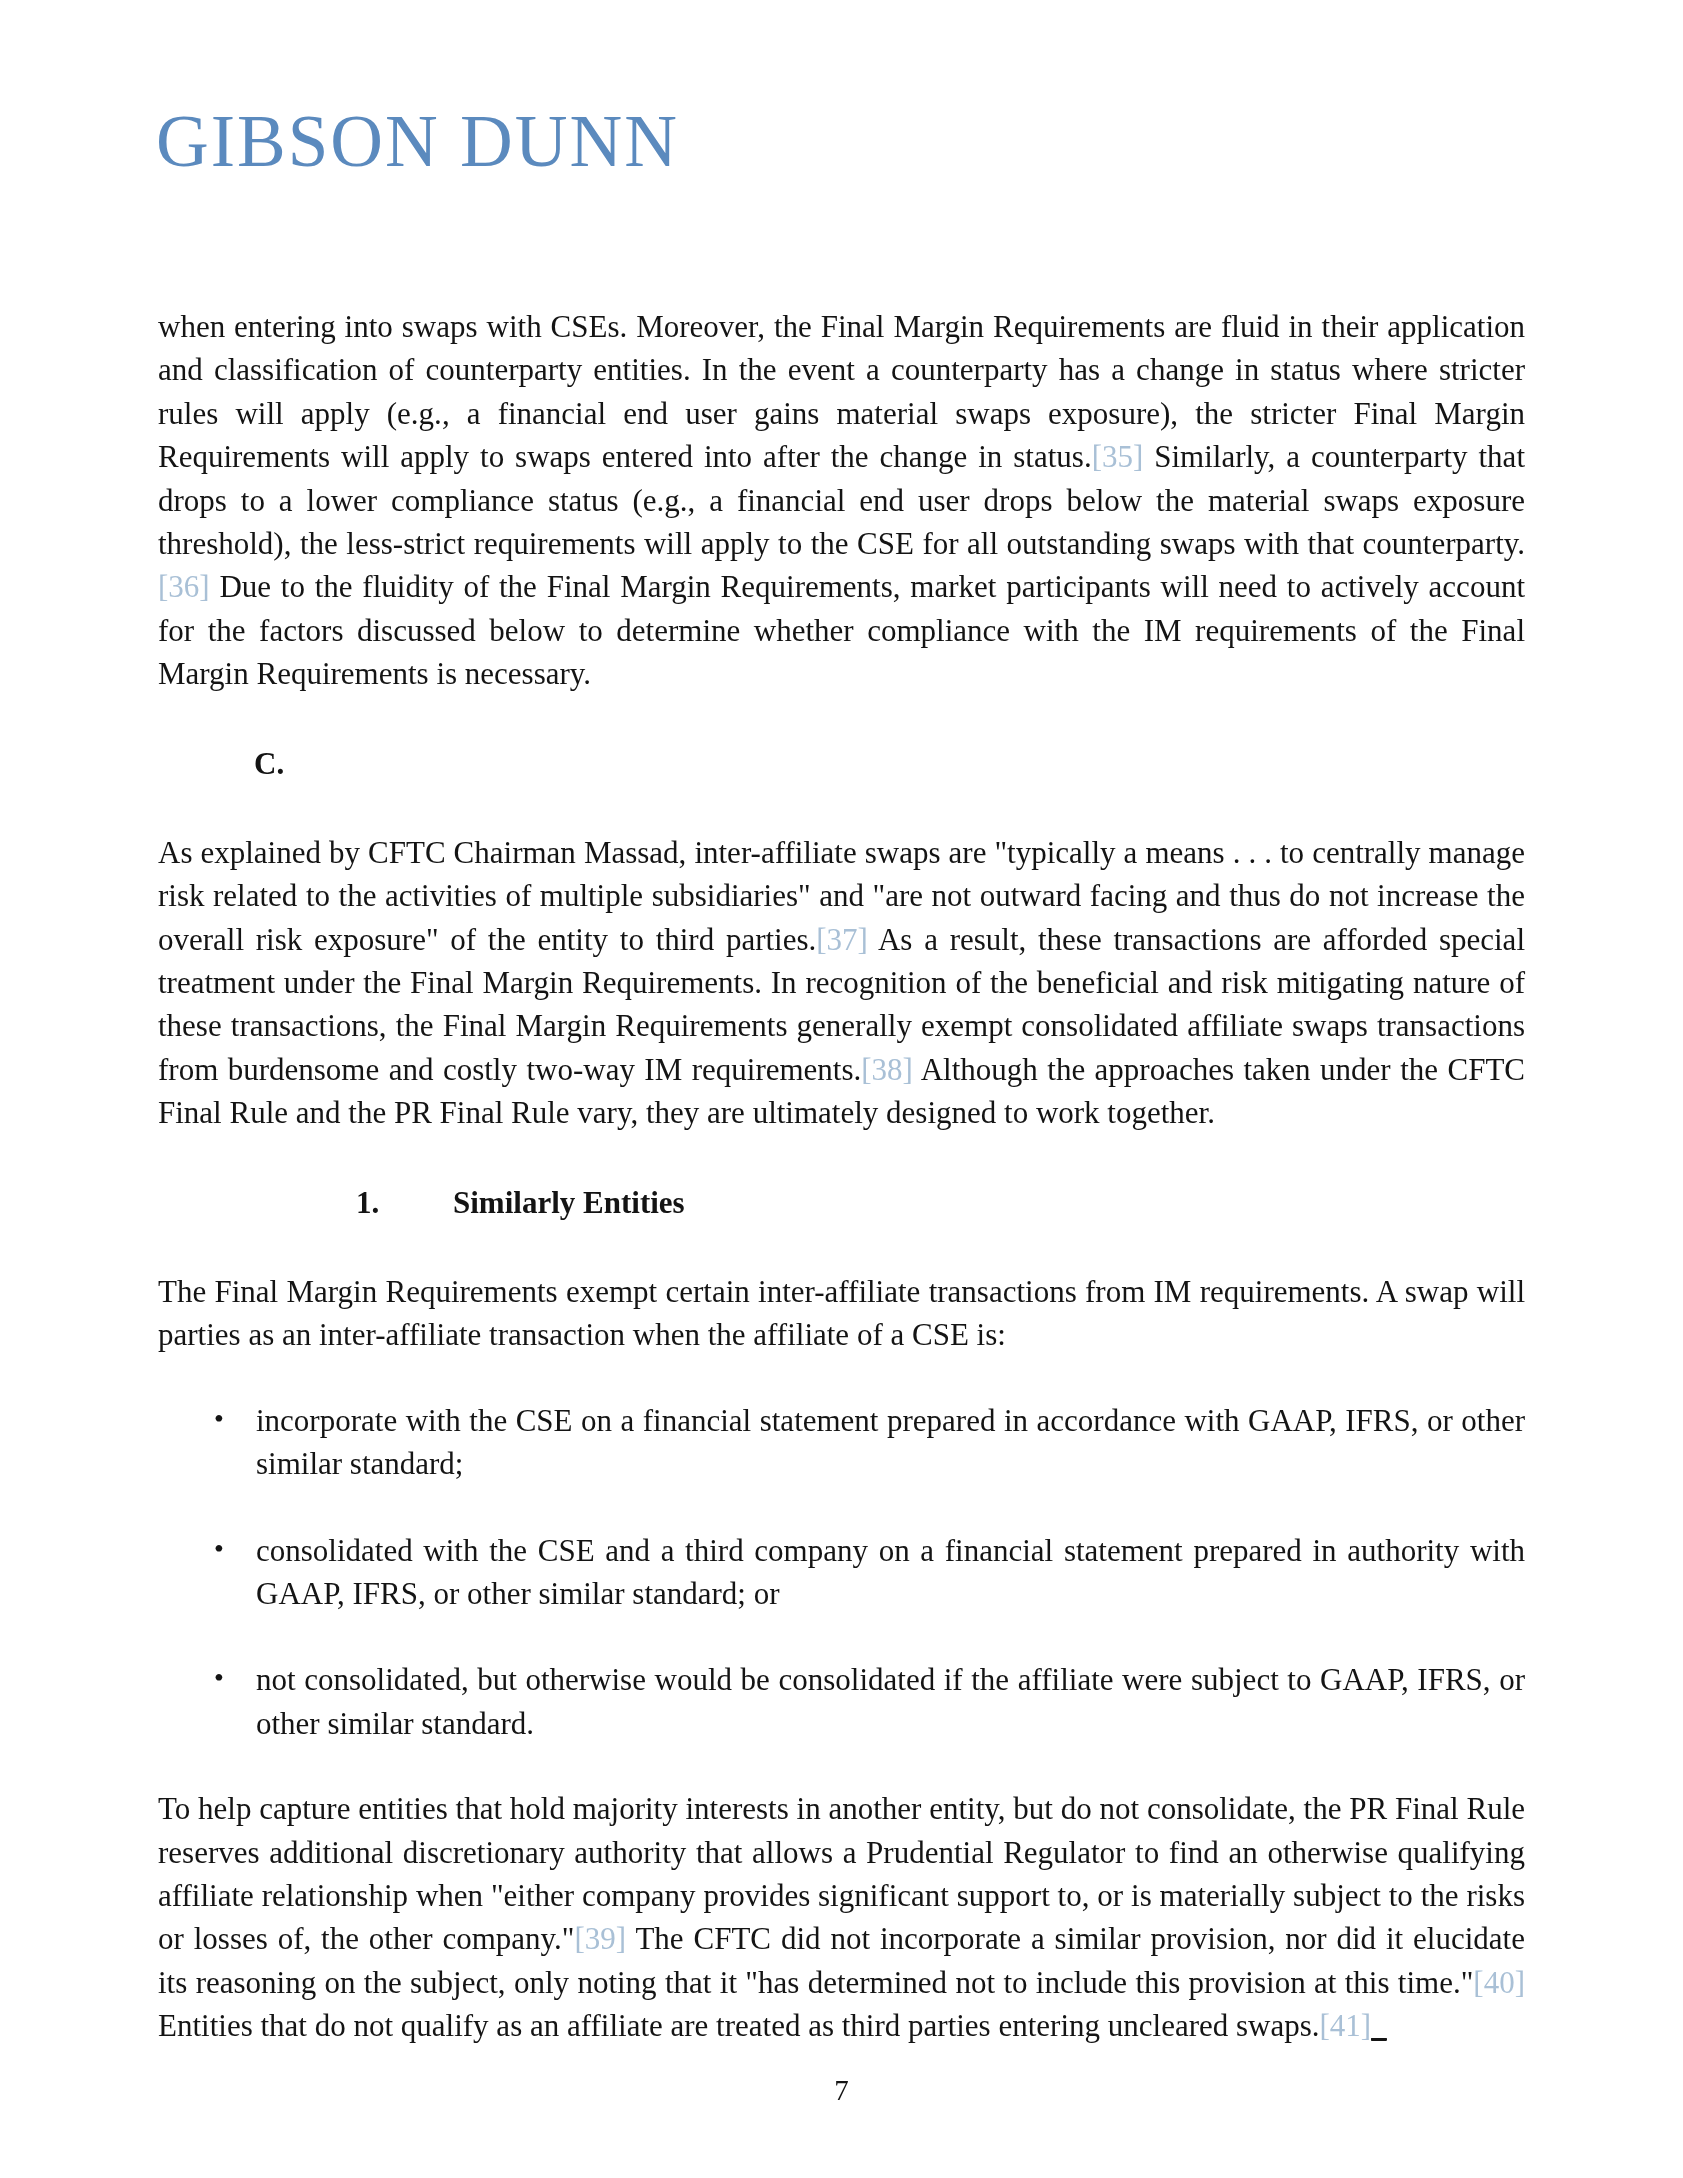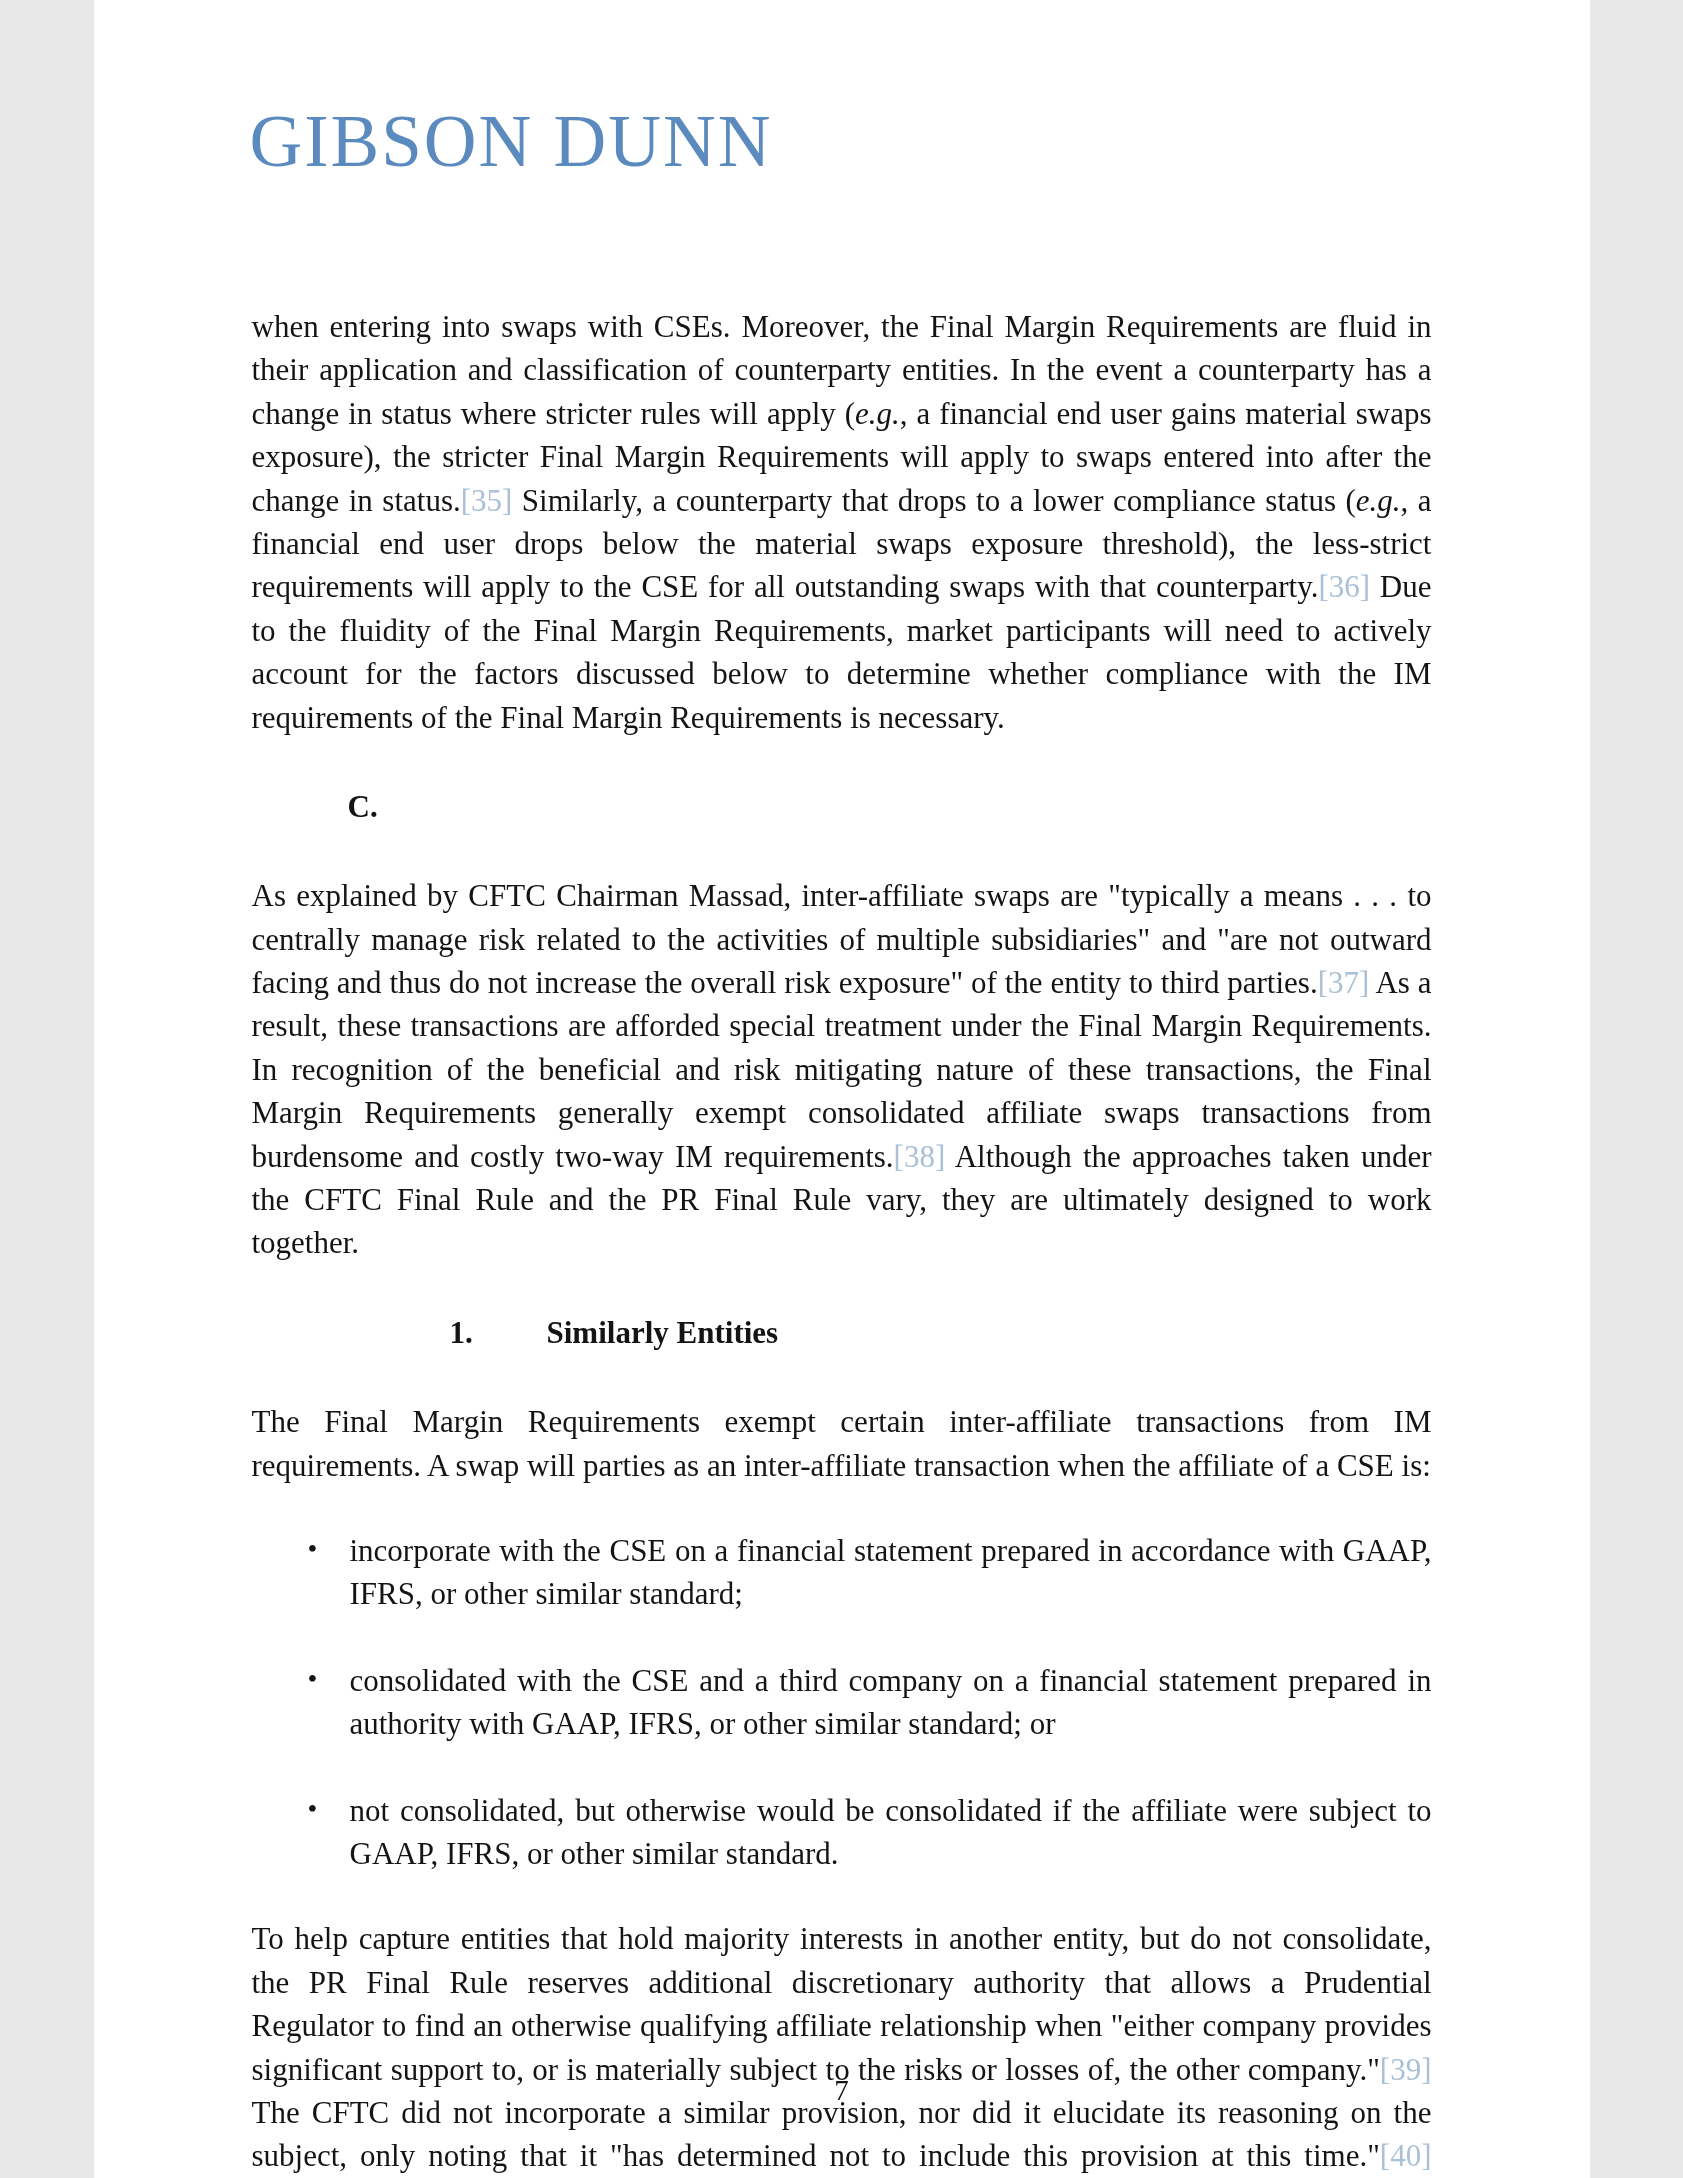--- a/index.html
+++ b/index.html
@@ -1,18 +1,18 @@
 <!DOCTYPE html>
 <html style="--logo-blue: #5b8abe; --footnote-blue: #a9c0d6; --text-black: #141414;"><head>
 <meta charset="utf-8">
 <style>
   html, body { margin: 0; padding: 0; background: #e8e8e8; }
   .page {
     position: relative;
-    width: 1496px;
+    width: 1683px;
     height: 2178px;
     margin: 0 auto;
     background: #ffffff;
     font-family: "Liberation Serif", serif;
     color: var(--text-black, #141414);
     overflow: hidden;
   }
   .logo {
     margin: 105px 0 0 156px;
     font-size: 73px;
@@ -24,21 +24,21 @@
   .content {
     padding: 0 158px;
     margin-top: 127px;
     font-size: 31px;
     line-height: 1.4;
   }
   .para {
     text-align: justify;
     margin: 0 0 42px 0;
   }
-  .run-i { font-style: italic; }
+  .run-i { }
   .run-fn { color: var(--footnote-blue, #a9c0d6); }
   .run-u { text-decoration: underline; }
   .heading {
     font-weight: bold;
     margin: 46px 0 46px 0;
     display: flex;
   }
   .heading.level-c { padding-left: 96px; }
   .heading.level-c .h-label { width: 99px; flex: none; }
   .heading.level-1 { padding-left: 198px; }

